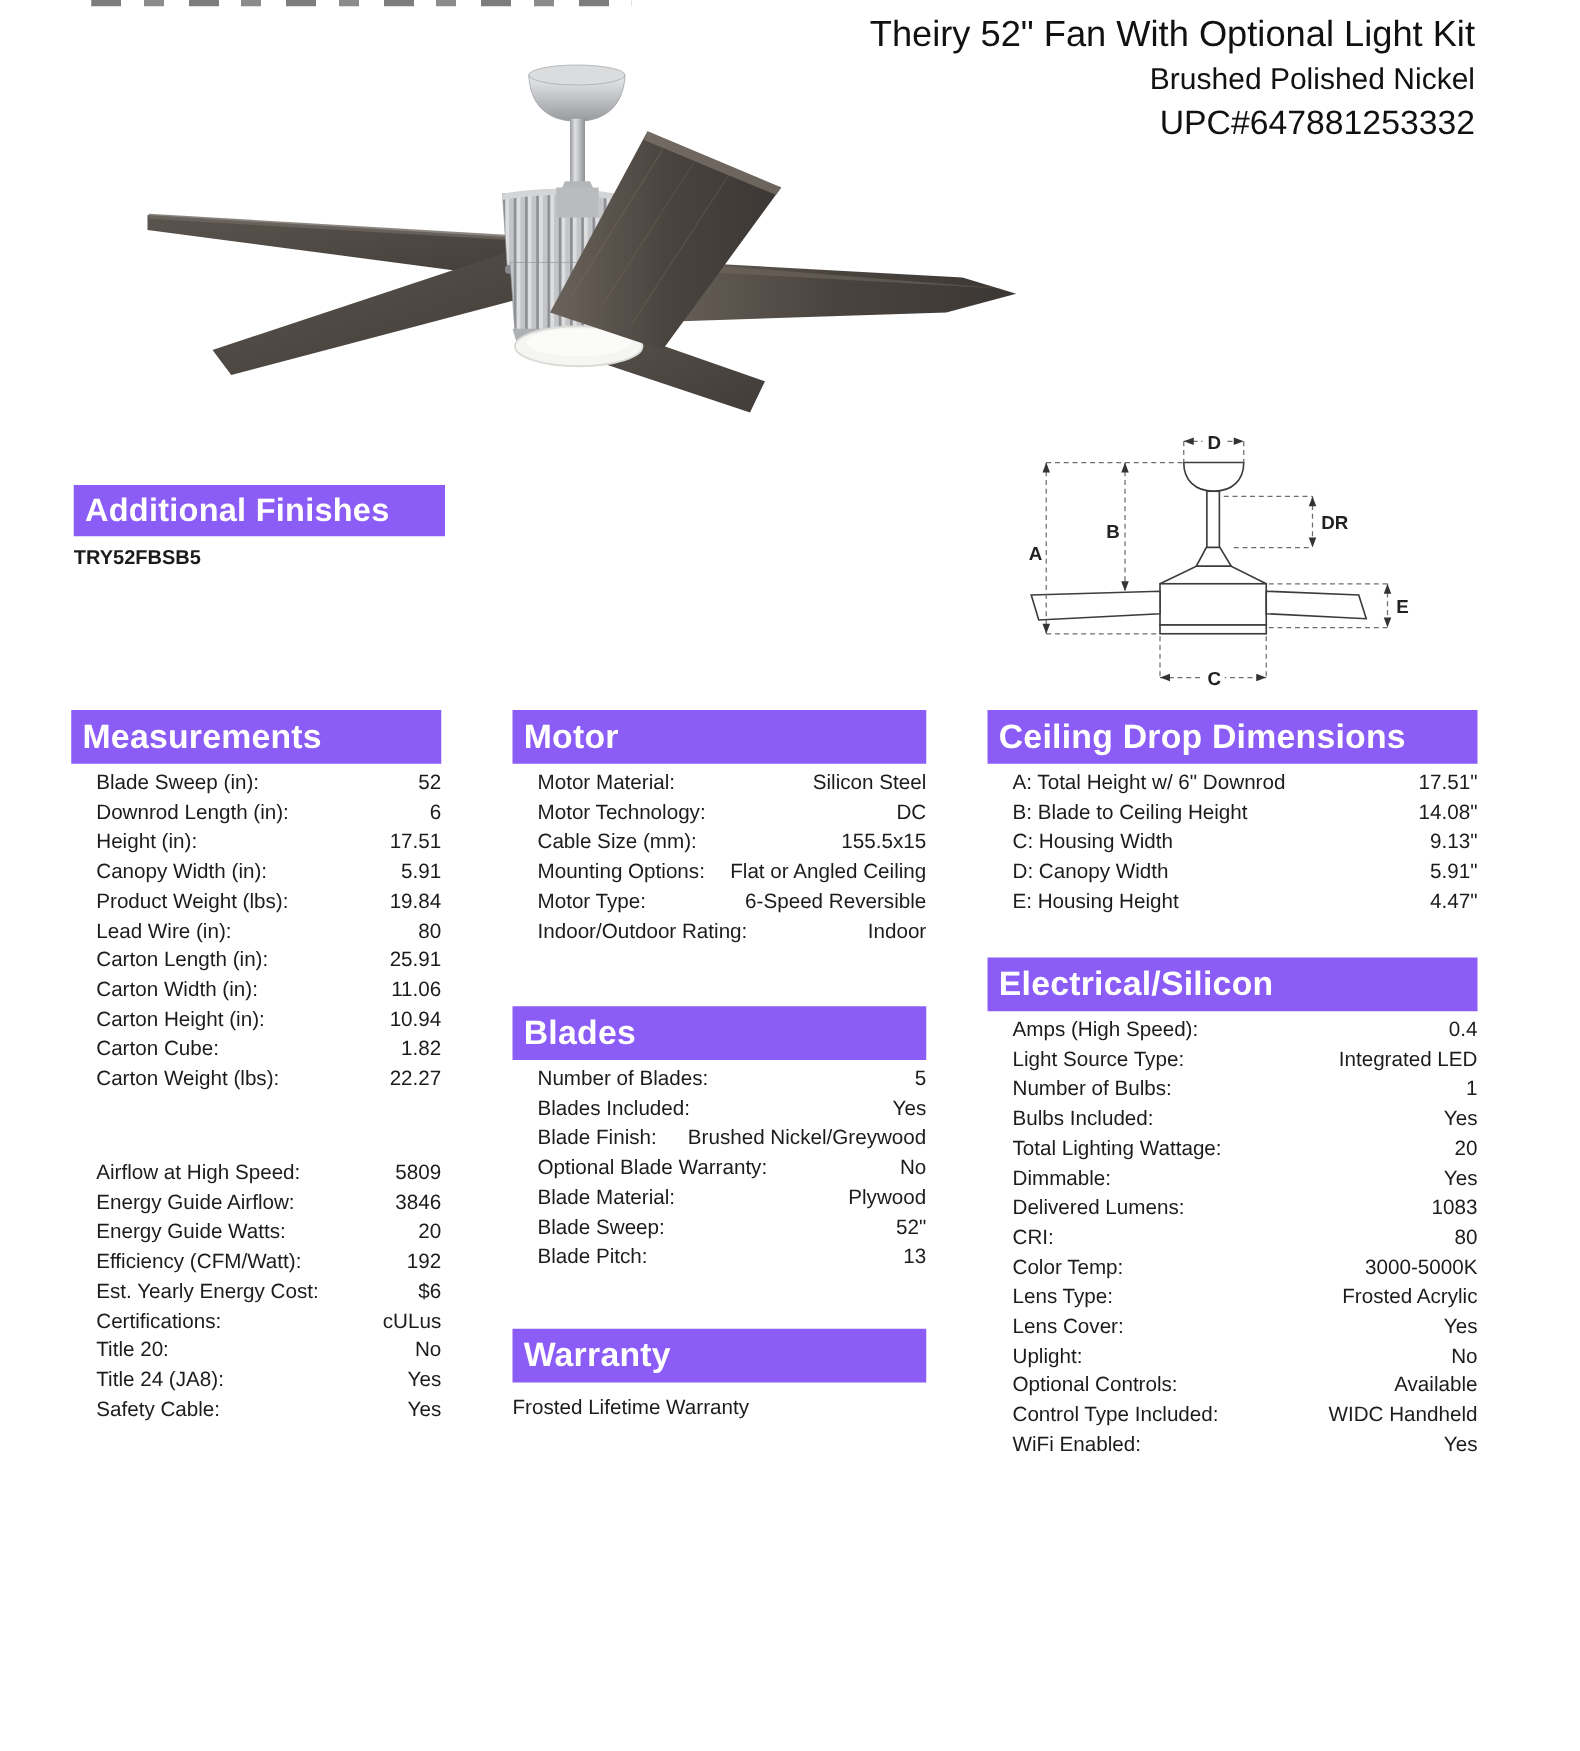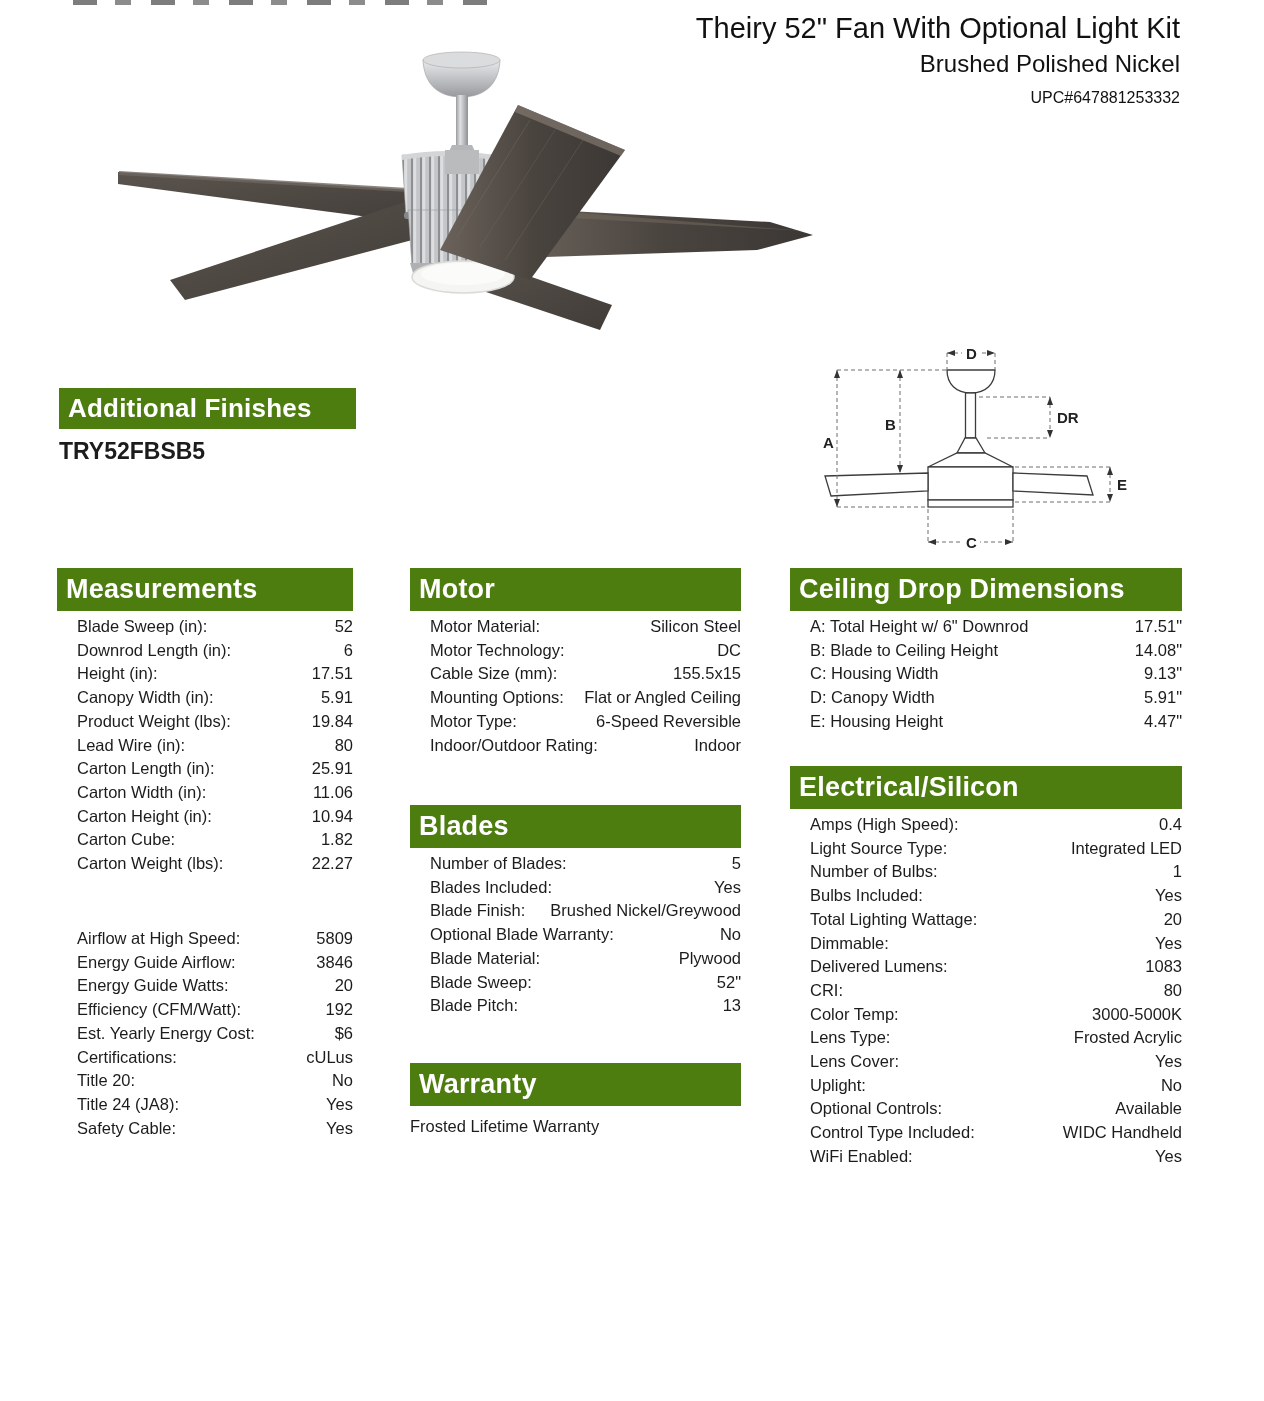--- a/index.html
+++ b/index.html
@@ -8,34 +8,34 @@
 
   
   .top-crop{position:absolute;left:73px;top:0;width:432px;height:5px;
     background:repeating-linear-gradient(90deg,#454545 0 24px,transparent 24px 42px,#5a5a5a 42px 58px,transparent 58px 78px);
     opacity:.7;}
 
   
   .title-block{position:absolute;top:8px;right:84px;text-align:right;}
   .title-main{font-size:29px;line-height:40px;color:#111;}
   .title-finish{font-size:24px;line-height:31px;color:#111;}
-  .title-upc{font-size:16px;line-height:30px;margin-top:4px;color:#111;}
+  .title-upc{font-size:27px;line-height:30px;margin-top:4px;color:#111;}
 
   
   .spec{position:absolute;}
-  .bar{margin:0;background:#4d7c0f;color:#fff;font-size:27px;font-weight:bold;
+  .bar{margin:0;background:#8b5cf6;color:#fff;font-size:27px;font-weight:bold;
        height:43px;display:flex;align-items:center;padding-left:9px;box-sizing:border-box;
        letter-spacing:0.2px;}
   .bar.small{height:41px;font-size:26px;}
   .rows{margin-top:4px;}
   .spec-row{display:flex;justify-content:space-between;align-items:baseline;
             font-size:16.5px;line-height:23.7px;white-space:nowrap;margin-left:20px;}
   .spec-label{text-align:left;}
   .spec-value{text-align:right;}
-  .model-code{font-size:23px;font-weight:bold;margin-top:9px;}
+  .model-code{font-size:16px;font-weight:bold;margin-top:9px;}
   .warranty-text{font-size:16.5px;margin-top:11px;}
 
   svg{position:absolute;display:block;}
   .dim-label{font-size:15px;font-weight:600;fill:#222;font-family:"Liberation Sans",sans-serif;}
 </style>
 </head>
 <body>
 
 <div class="canvas">
 

